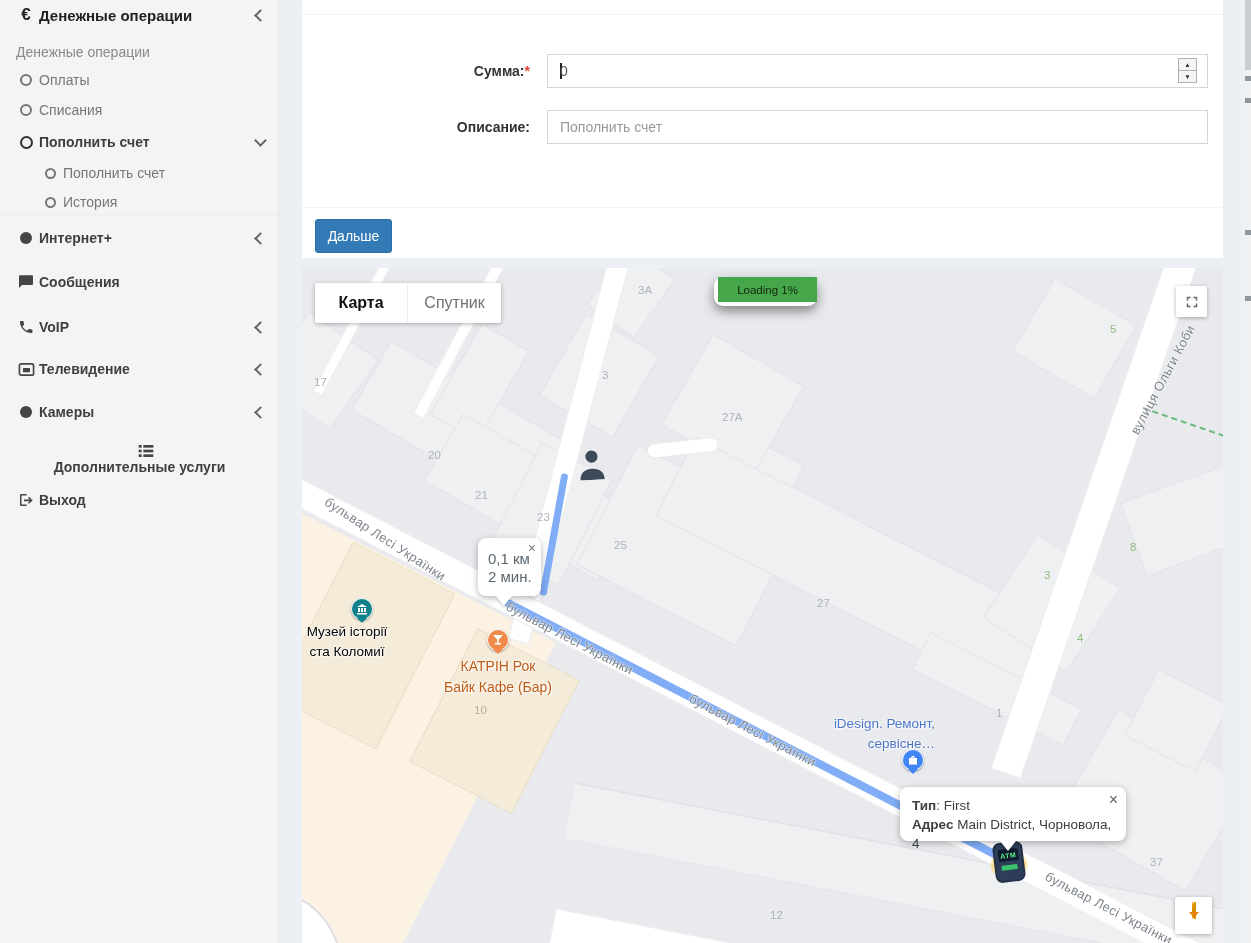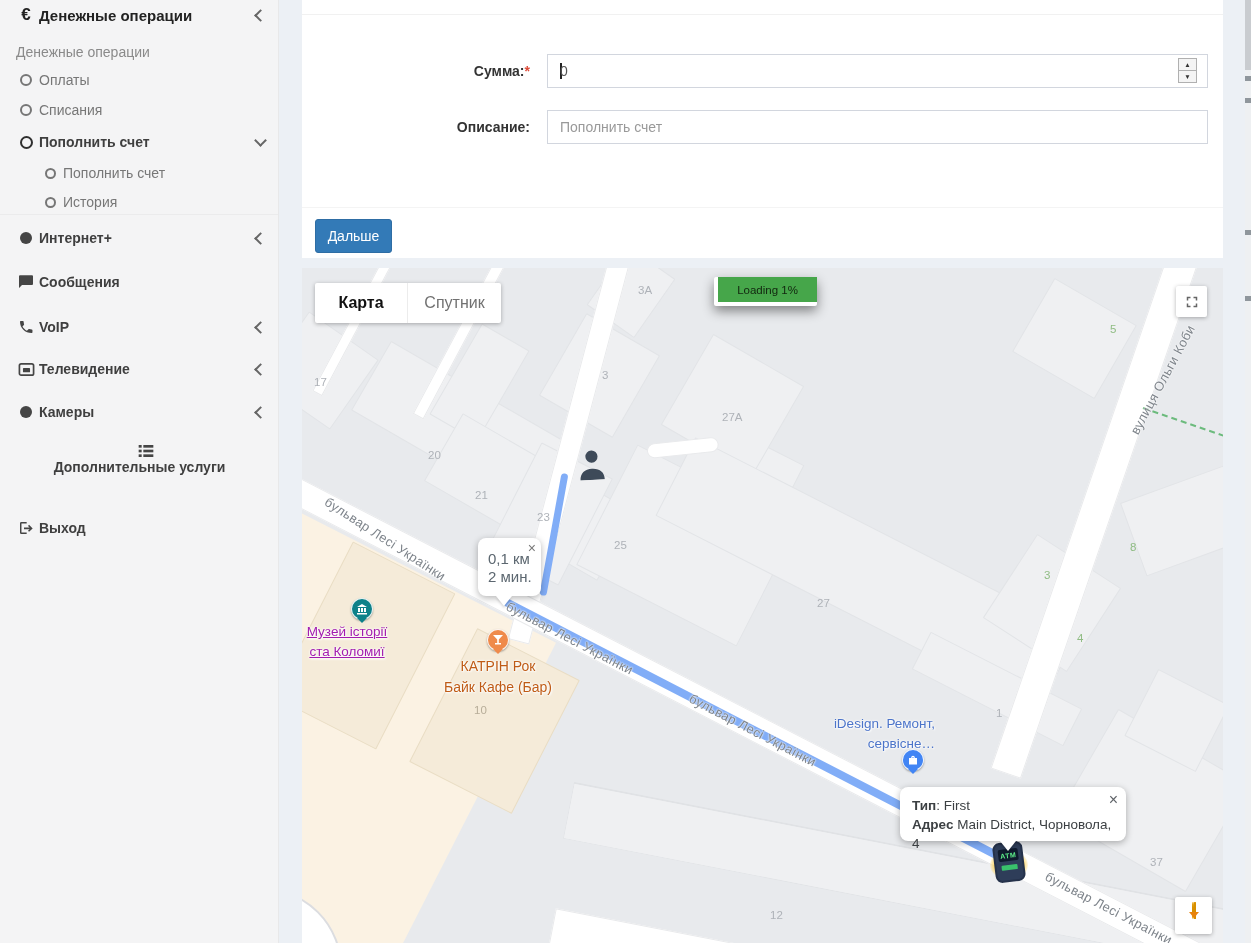--- a/index.html
+++ b/index.html
@@ -58,21 +58,21 @@
   .pin .dot{width:22px;height:22px;border-radius:50%;display:flex;align-items:center;justify-content:center;box-shadow:0 1px 2px rgba(0,0,0,.35);border:1px solid rgba(255,255,255,.9);}
   .pin .tip{width:0;height:0;border:5px solid transparent;margin:-2px auto 0;}
   .cream-zone{position:absolute;background:#fbf2e3;transform-origin:top left;z-index:1;}
   .gm-bubble{position:absolute;background:#fff;border-radius:8px;box-shadow:0 2px 7px rgba(0,0,0,.3);z-index:7;}
   .gm-bubble .bx{position:absolute;color:#777;cursor:pointer;line-height:1;}
   .gm-ptr{position:absolute;width:0;height:0;border:8px solid transparent;border-top:10px solid #fff;filter:drop-shadow(0 2px 1px rgba(0,0,0,.15));}
   .mtc{position:absolute;left:13px;top:15px;height:40px;display:flex;background:#fff;border-radius:2px;box-shadow:0 1px 4px rgba(0,0,0,.3);z-index:8;overflow:hidden;}
   .mtc .cell{display:flex;align-items:center;justify-content:center;font-size:16px;cursor:pointer;}
   .mtc .cell.active{font-weight:700;color:#111;width:92px;}
   .mtc .cell.idle{color:#717171;width:94px;border-left:1px solid #ececec;}
-  .loadbadge{position:absolute;left:412px;top:9px;width:103px;height:29px;background:#fff;border-radius:2px;box-shadow:0 5px 12px rgba(0,0,0,.45);padding:0 0 4px 4px;z-index:9;}
+  .loadbadge{position:absolute;left:412px;top:9px;width:103px;height:29px;background:#fff;border-radius:9px;box-shadow:0 5px 12px rgba(0,0,0,.45);padding:0 0 4px 4px;z-index:9;}
   .loadbadge .fill{width:100%;height:100%;background:#46a64a;display:flex;align-items:center;justify-content:center;font-size:11.5px;color:#12260f;}
   .sqbtn{position:absolute;background:#fff;border-radius:2px;box-shadow:0 1px 4px rgba(0,0,0,.3);display:flex;align-items:center;justify-content:center;cursor:pointer;z-index:8;border:none;}
   .person{position:absolute;z-index:6;transform:rotate(-3deg);cursor:pointer;}
   .atm{position:absolute;z-index:6;cursor:pointer;}
   .atm .glow{position:absolute;left:-4px;top:8px;width:38px;height:30px;border-radius:50%;background:radial-gradient(ellipse at center,#fcc934 45%,rgba(252,201,52,0) 75%);}
   .atm .machine{position:relative;width:30px;height:40px;background:#2e3d59;border:2px solid #25324b;border-radius:7px;transform:rotate(-7deg);display:flex;flex-direction:column;align-items:center;}
   .atm .scr{margin-top:5px;width:20px;height:12px;background:#0f1b2e;border-radius:2px;color:#5ef08a;font-size:7px;font-weight:700;letter-spacing:.5px;display:flex;align-items:center;justify-content:center;}
   .atm .slot{margin-top:4px;width:16px;height:5px;background:#39c16c;border-radius:1px;}
   .pegfig{position:relative;width:20px;height:26px;}
   .pegfig .h{width:10px;height:10px;border-radius:50%;background:#fdb913;border:1px solid #d78f00;margin:0 auto;}
@@ -183,21 +183,21 @@
               <rect x="8" y="3" width="15" height="4"></rect>
               <rect x="1" y="10" width="4.5" height="4"></rect>
               <rect x="8" y="10" width="15" height="4"></rect>
               <rect x="1" y="17" width="4.5" height="4"></rect>
               <rect x="8" y="17" width="15" height="4"></rect>
             </g>
           </svg>
       </span>
       <span class="lbl">Дополнительные услуги</span>
     </div>
-    <div class="snav bold" style="top:513px;">
+    <div class="snav bold" style="top:485px;">
       <span class="ic">
         <svg width="16" height="16" viewBox="0 0 24 24">
             <path d="M5 3h8v2.2H5.2v13.6H13V21H5a2 2 0 0 1-2-2V5a2 2 0 0 1 2-2zm11.6 4.3L15 8.9l2.4 2.4H9v2.4h8.4L15 16.1l1.6 1.6L22 12.6l-5.4-5.3z" fill="#454545"></path>
           </svg>
       </span>
       <span class="lbl">Выход</span>
     </div>
   </aside>
 
   <section class="form-panel">
@@ -291,21 +291,21 @@
     <div class="street" style="left:832px;top:158px;transform:rotate(-62deg);">вулиця Ольги Коби</div>
 
     <div class="pin" style="left:49px;top:330px;">
       <div class="dot" style="background:#0e8189;">
         <svg width="12" height="12" viewBox="0 0 12 12">
             <path d="M6 1L1 4h10L6 1zM2 5h2v4H2zM5 5h2v4H5zM8 5h2v4H8zM1 10h10v1.5H1z" fill="#fff"></path>
           </svg>
       </div>
       <div class="tip" style="border-top-color:#0e8189;"></div>
     </div>
-    <div class="poilabel" style="left:-35px;top:354px;width:160px;color:#a21caf;text-decoration:underline;">
+    <div class="poilabel" style="left:-35px;top:354px;width:160px;color:#000000;">
       <div>Музей історії</div>
       <div>ста Коломиї</div>
     </div>
 
     <div class="pin" style="left:185px;top:361px;">
       <div class="dot" style="background:#ef8a4b;">
         <svg width="12" height="12" viewBox="0 0 12 12">
             <path d="M1 1h10L6.8 5.5V9H9v1.5H3V9h2.2V5.5L1 1z" fill="#fff"></path>
           </svg>
       </div>

